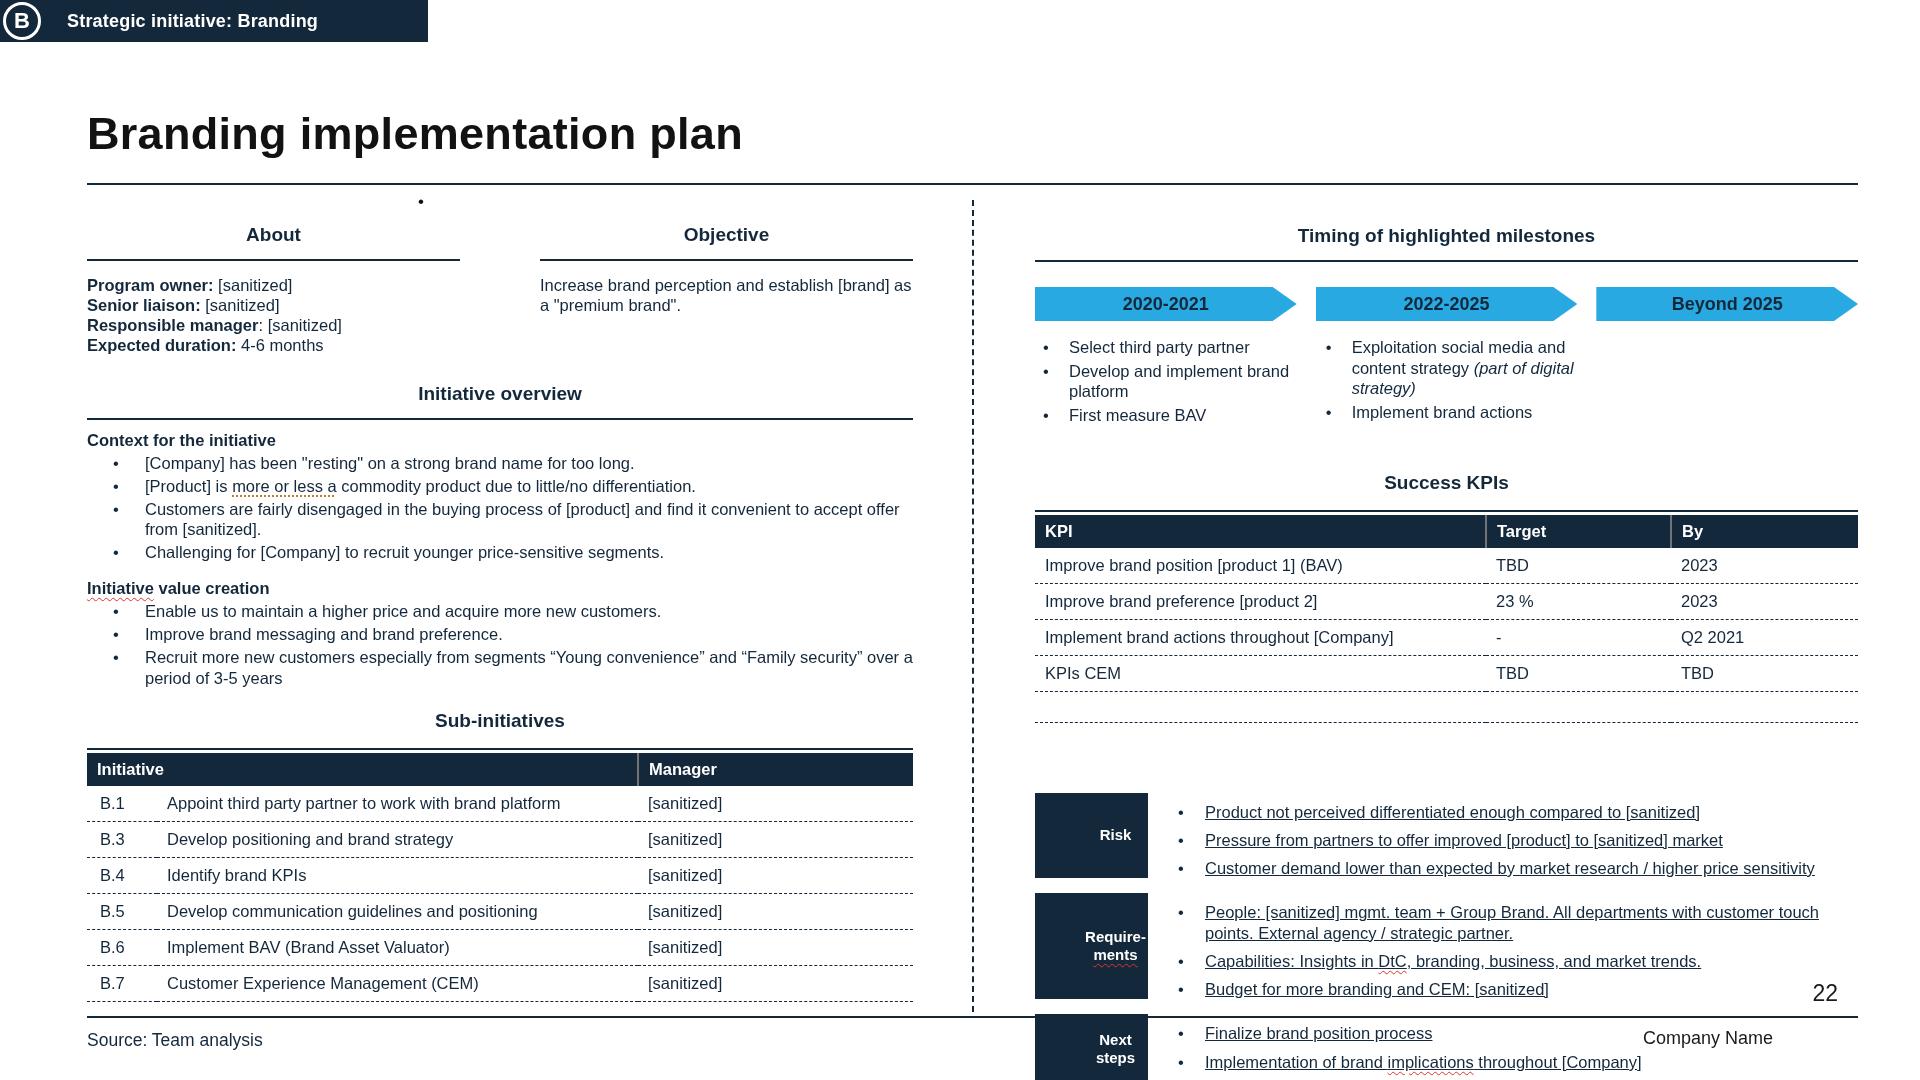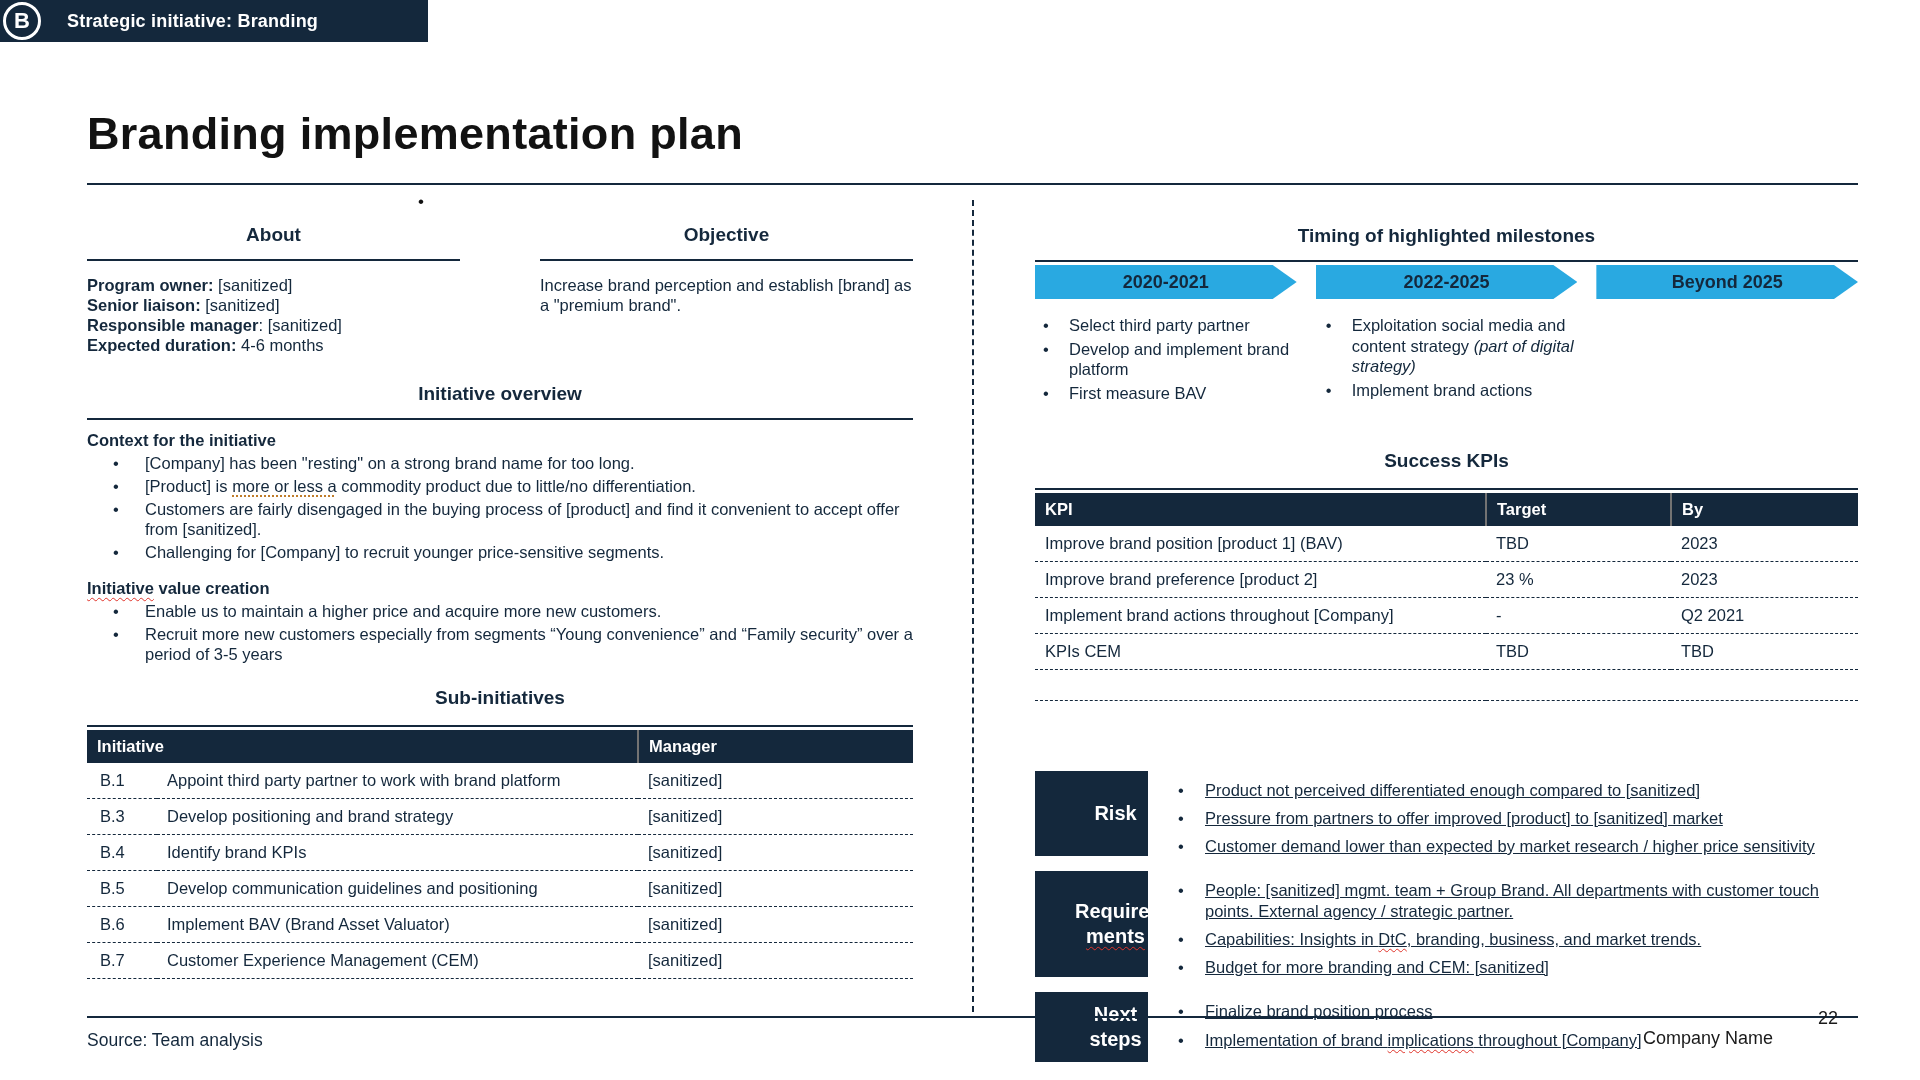--- a/index.html
+++ b/index.html
@@ -80,59 +80,59 @@
   thead th + th { border-left:2px solid #737373; }
   tbody td { padding:8px 10px; border-bottom:1.5px dashed #14283C; vertical-align:top; }
   td.id-cell { width:70px; padding-left:13px; }
   .sub-table td.mgr-cell { width:275px; }
   .kpi-table td.target-cell { width:185px; }
   .kpi-table td.by-cell { width:187px; }
   .kpi-table td.empty-cell { height:31px; }
 
   
   .timing-sec { margin-top:25px; }
-  .chevrons { display:flex; gap:19px; margin-top:3px; }
+  .chevrons { display:flex; gap:19px; margin-top:25px; }
   .chevron {
     flex:1; height:34px; background:#29A9E1; color:#14283C;
     font-weight:bold; font-size:18px;
     display:flex; align-items:center; justify-content:center;
     clip-path:polygon(0 0, calc(100% - 24px) 0, 100% 50%, calc(100% - 24px) 100%, 0 100%);
   }
   .milestone-cols { display:flex; gap:25px; margin-top:13px; }
   .milestone-col { flex:1; }
   ul.m-bullets { list-style:none; font-size:16.5px; line-height:1.25; }
   ul.m-bullets li { position:relative; padding-left:34px; margin-top:3px; }
   ul.m-bullets li::before { content:"•"; position:absolute; left:8px; }
 
   
   .kpi-sec { margin-top:46px; }
 
   
   .boxes-sec { margin-top:70px; }
   .box-row { display:flex; margin-bottom:15px; }
   .box-label {
     width:113px; flex:0 0 113px; background:#14283C; color:#fff;
-    font-weight:bold; font-size:20px; line-height:1.25;
+    font-weight:bold; font-size:15px; line-height:1.25;
     display:flex; flex-direction:column; align-items:center; justify-content:center;
     text-align:center;
     padding-left:48px;
   }
   .box-label.h-risk { min-height:75px; }
   .box-label.h-req  { min-height:81px; }
   .box-label.h-next { min-height:70px; }
   .box-items { flex:1; padding-left:12px; padding-top:1px; }
   ul.box-bullets { list-style:none; font-size:16.5px; line-height:1.23; }
   ul.box-bullets li { position:relative; padding-left:45px; margin-top:8px;text-decoration:underline; }
   ul.box-bullets li::before { content:"•"; position:absolute; left:18px; }
 
   
   .footer-rule { position:absolute; left:87px; top:1016px; width:1771px; border-top:2px solid #14283C; }
   .footer-source { position:absolute; left:87px; top:1030px; font-size:17.5px; color:#14283C; }
   .footer-company { position:absolute; right:147px; top:1028px; font-size:18px; color:#1a1a1a; }
-  .footer-page { position:absolute; right:82px; top:1008px; font-size:18px; color:#1a1a1a; }
+  .footer-page { position:absolute; right:82px; top:980px; font-size:23px; color:#1a1a1a; }
 </style>
 </head>
 <body>
 
 <div class="badge-bar">
   <div class="badge-circle">
     <span>B</span>
   </div>
   <span class="badge-title">Strategic initiative: Branding</span>
 </div>
@@ -169,20 +169,21 @@
       <ul class="bullets">
         <li><span>[Company] has been "resting" on a strong brand name for too long.</span></li>
         <li><span>[Product] is </span><span class="u-dotted">more or less a</span><span> commodity product due to little/no differentiation.</span></li>
         <li><span>Customers are fairly disengaged in the buying process of [product] and find it convenient to accept offer from [sanitized].</span></li>
         <li><span>Challenging for [Company] to recruit younger price-sensitive segments.</span></li>
       </ul>
 
       <h3 class="sub-head value-head"><span class="sq-red">Initiative</span><span> value creation</span></h3>
       <ul class="bullets">
         <li><span>Enable us to maintain a higher price and acquire more new customers.</span></li>
+        <li><span>Improve brand messaging and brand preference.</span></li>
         <li><span>Recruit more new customers especially from segments “Young convenience” and “Family security” over a period of 3-5 years</span></li>
       </ul>
     </section>
 
     <section class="sub-sec">
       <h2 class="sec-heading">Sub-initiatives</h2>
       <div class="tbl-wrap">
         <table class="sub-table">
           <thead>
             <tr>

